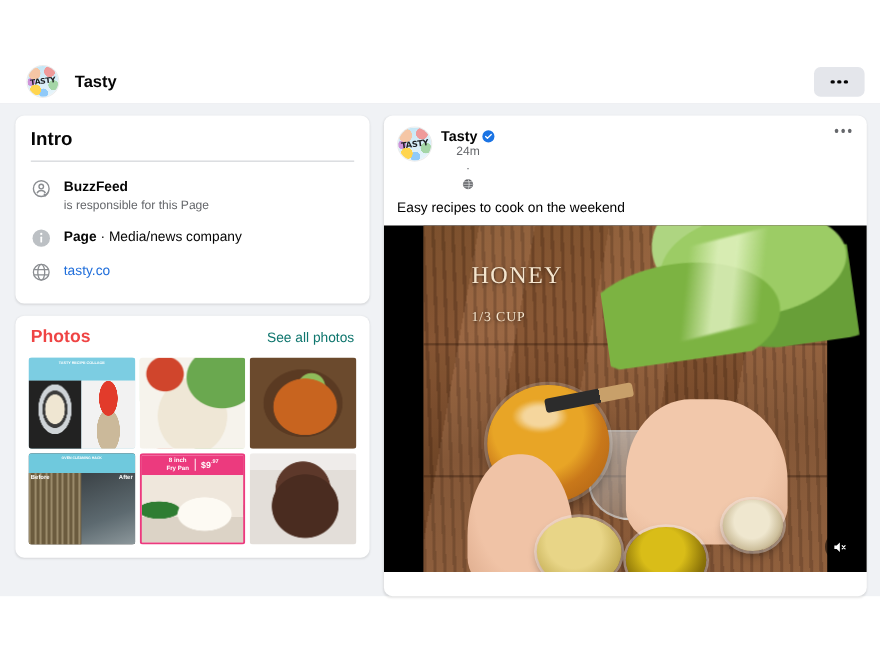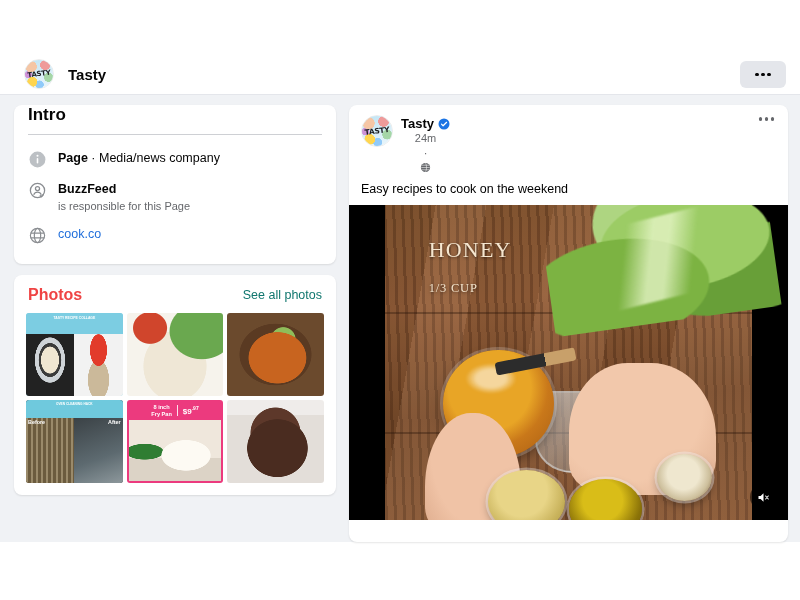--- a/index.html
+++ b/index.html
@@ -71,21 +71,21 @@
   .col-left { width: 344px; flex: none; padding: 10px 8px 0 14px; }
   .col-right { flex: 1; padding: 10px 12px 0 5px; }
 
   .card {
     background: #ffffff; border-radius: 8px;
     box-shadow: 0 1px 2px rgba(0,0,0,.1);
     overflow: hidden;
   }
 
   
-  .intro-card { padding: 0 14px 14px; }
+  .intro-card { padding: 12px 14px 14px; }
   .intro-title { font-size: 17px; font-weight: 700; color: #050505; margin-bottom: 9px; }
   .intro-bio {
     font-size: 12.5px; color: #050505; text-align: center;
     line-height: 1.36; padding: 0 2px 10px;
   }
   .intro-sep { height: 1px; background: #ced0d4; margin: 0 0 8px; }
   .intro-row { display: flex; align-items: flex-start; padding: 6px 0 5px; }
   .intro-ico {
     width: 19px; height: 19px; flex: none; margin-right: 11px; margin-top: 1px;
     color: #606770;
@@ -304,53 +304,53 @@
   <div class="body-wrap">
 
     <div class="col-left">
 
       <div class="card intro-card">
         <div class="intro-title">Intro</div>
         <div class="intro-sep"></div>
 
         <div class="intro-row">
           <span class="intro-ico">
-            <svg viewBox="0 0 24 24">
-                <circle cx="12" cy="12" r="10" fill="#bcc0c4"></circle>
-                <rect x="11" y="10" width="2" height="7" rx="1" fill="#fff"></rect>
-                <circle cx="12" cy="7.2" r="1.3" fill="#fff"></circle>
-              </svg>
-          </span>
-          <span class="intro-txt"><b>Page</b><span> · Media/news company</span></span>
-        </div>
-
-        <div class="intro-row">
-          <span class="intro-ico">
             <svg viewBox="0 0 24 24" fill="none" stroke="#8a8d91" stroke-width="1.6">
               <circle cx="12" cy="12" r="9"></circle>
                 <circle cx="12" cy="9.6" r="2.6"></circle>
               <path d="M7.2 17.4c.9-2.2 2.7-3.3 4.8-3.3s3.9 1.1 4.8 3.3"></path>
               <path d="M15.5 18.6l1.4 1.4 2.6-2.9" stroke="#8a8d91" stroke-width="1.7" stroke-linecap="round" stroke-linejoin="round"></path>
             </svg>
           </span>
           <span class="intro-txt">
             <b>BuzzFeed</b>
             <span class="intro-sub" style="display:block">is responsible for this Page</span>
           </span>
         </div>
 
         <div class="intro-row">
           <span class="intro-ico">
+            <svg viewBox="0 0 24 24">
+                <circle cx="12" cy="12" r="10" fill="#bcc0c4"></circle>
+                <rect x="11" y="10" width="2" height="7" rx="1" fill="#fff"></rect>
+                <circle cx="12" cy="7.2" r="1.3" fill="#fff"></circle>
+              </svg>
+          </span>
+          <span class="intro-txt"><b>Page</b><span> · Media/news company</span></span>
+        </div>
+
+        <div class="intro-row">
+          <span class="intro-ico">
             <svg viewBox="0 0 24 24" fill="none" stroke="#8a8d91" stroke-width="1.5">
               <circle cx="12" cy="12" r="9"></circle>
                 <ellipse cx="12" cy="12" rx="4" ry="9"></ellipse>
               <path d="M3.3 9h17.4M3.3 15h17.4"></path>
             </svg>
           </span>
-          <span class="intro-txt link">cook.co</span>
+          <span class="intro-txt link">tasty.co</span>
         </div>
       </div>
 
       <div class="card photos-card">
         <div class="photos-head">
           <span class="photos-title">Photos</span>
           <span class="photos-link">See all photos</span>
         </div>
         <div class="photos-grid">
 

